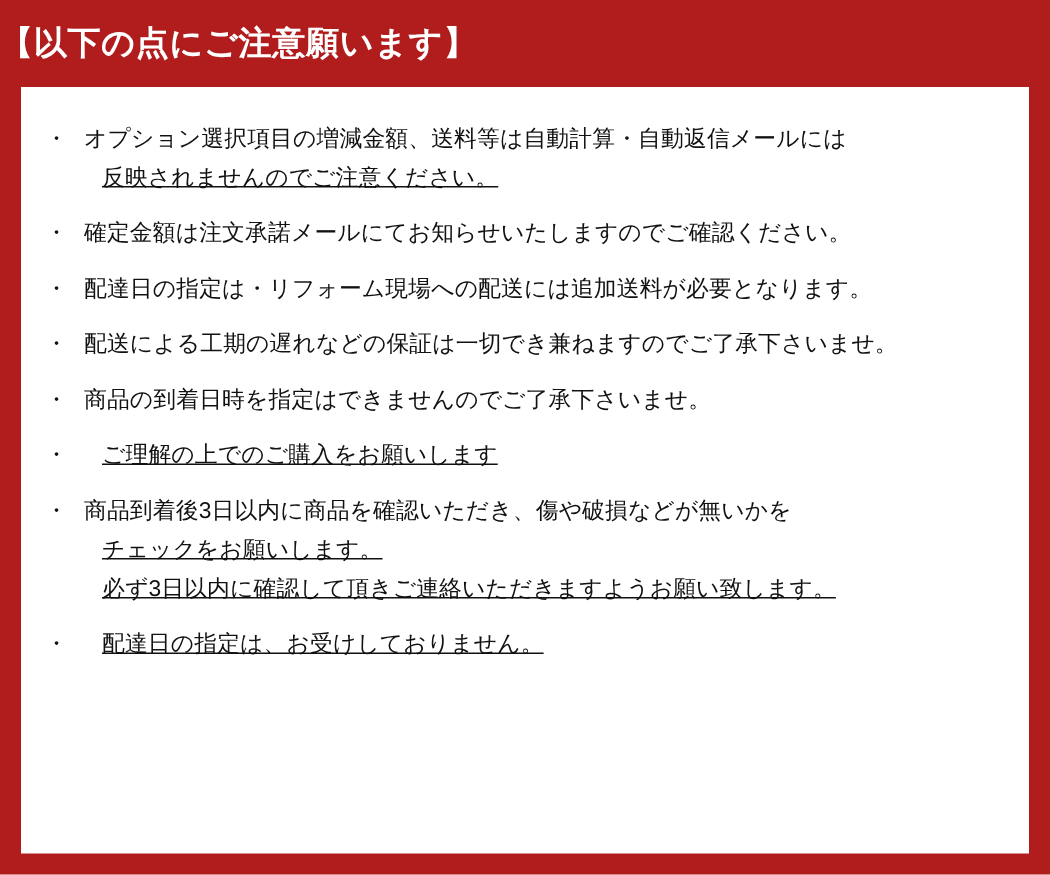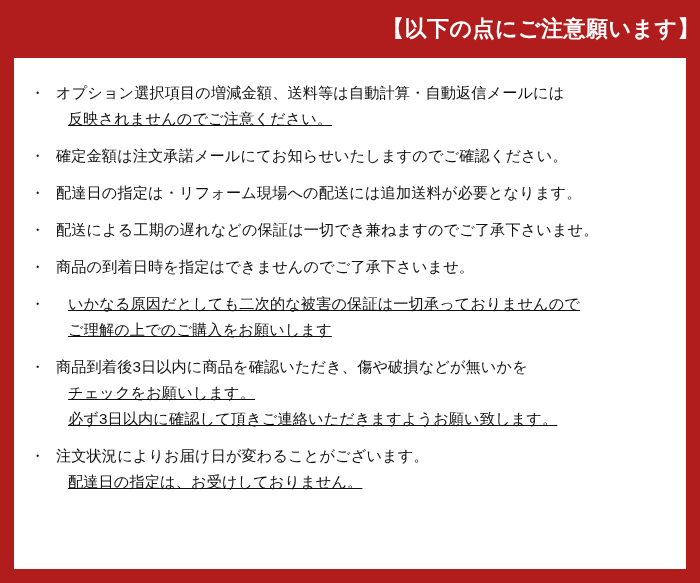--- a/index.html
+++ b/index.html
@@ -20,21 +20,21 @@
     box-sizing: border-box;
     overflow: hidden;
   }
   .notice-title {
     position: absolute;
     top: 0;
     left: 0;
     width: 700px;
     height: 58px;
     line-height: 58px;
-    text-align: right;
+    text-align: left;
     color: #ffffff;
     font-size: 22px;
     font-weight: bold;
     letter-spacing: 0.5px;
     white-space: nowrap;
   }
   .notice-body {
     position: absolute;
     top: 58px;
     left: 14px;
@@ -118,37 +118,35 @@
       <li class="notice-item">
         <span class="bullet">・</span>
         <span class="lines">
           <div class="line">商品の到着日時を指定はできませんのでご了承下さいませ。</div>
         </span>
       </li>
 
       <li class="notice-item">
         <span class="bullet">・</span>
         <span class="lines">
-          <div class="line indent">いかなる原因だとしても二次的な被害の保証は一切承っておりませんので</div>
           <div class="line indent">ご理解の上でのご購入をお願いします</div>
         </span>
       </li>
 
       <li class="notice-item">
         <span class="bullet">・</span>
         <span class="lines">
           <div class="line">商品到着後3日以内に商品を確認いただき、傷や破損などが無いかを</div>
           <div class="line indent">チェックをお願いします。</div>
           <div class="line indent">必ず3日以内に確認して頂きご連絡いただきますようお願い致します。</div>
         </span>
       </li>
 
       <li class="notice-item">
         <span class="bullet">・</span>
         <span class="lines">
-          <div class="line">注文状況によりお届け日が変わることがございます。</div>
           <div class="line indent">配達日の指定は、お受けしておりません。</div>
         </span>
       </li>
 
     </ul>
   </div>
 </div>
 
 </body></html>

